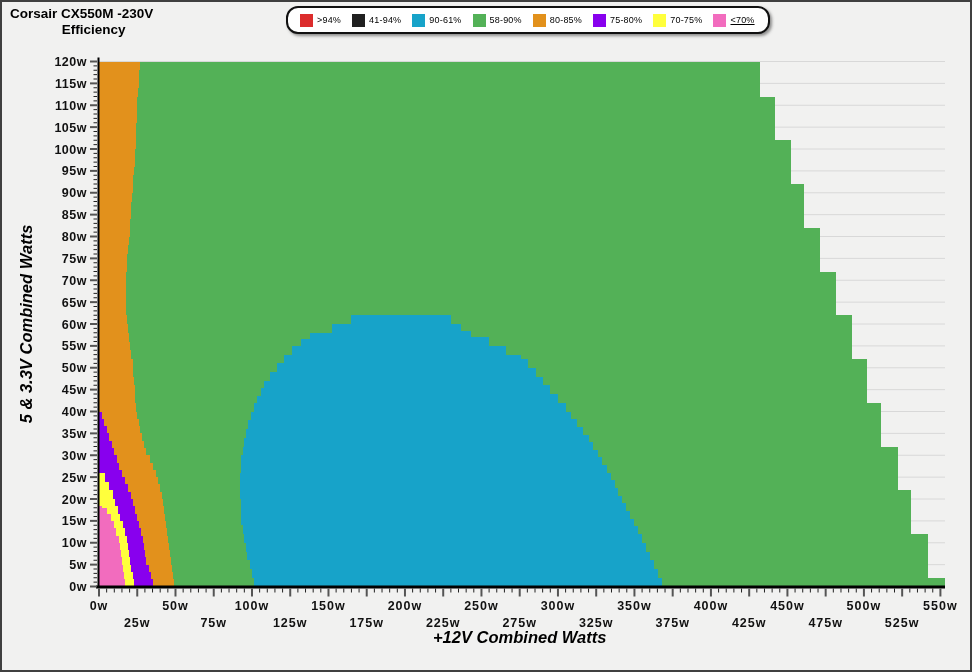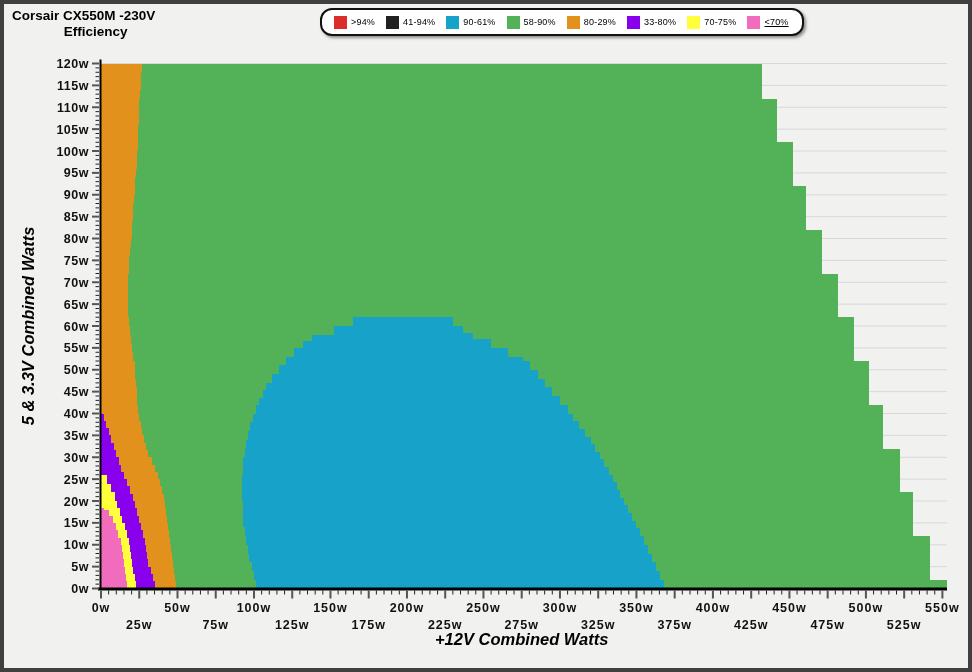--- a/index.html
+++ b/index.html
@@ -1,31 +1,31 @@
 <!DOCTYPE html>
 <html><head>
 <meta charset="utf-8">
 <style>
   html,body{margin:0;padding:0;background:#e4e4e4;}
   .window{
     position:relative;
     width:972px;height:672px;
     background:#F1F1F0;
-    border:4px solid #404040;
+    border:2px solid #404040;
     box-sizing:border-box;
     overflow:hidden;
     font-family:"Liberation Sans","DejaVu Sans",sans-serif;
   }
   .chart-title{
     position:absolute;top:4px;left:8px;
     font-size:13.5px;font-weight:bold;color:#000;line-height:16px;
   }
   .chart-title .t2{padding-left:24px;text-align:center;}
   .legend{
-    position:absolute;top:4px;left:316px;height:24px;
+    position:absolute;top:4px;left:284px;height:24px;
     display:flex;align-items:center;
     background:#ffffff;border:2px solid #111;border-radius:12px;
     box-shadow:2px 2px 3px rgba(90,90,90,0.65);
     padding:0 12px;white-space:nowrap;
   }
   .legend-item{display:flex;align-items:center;margin-right:11px;}
   .legend-item:last-child{margin-right:1px;text-decoration:underline;}
   .legend-swatch{width:13px;height:13px;margin-right:4px;flex:0 0 auto;}
   .legend-label{font-size:9px;color:#000;letter-spacing:0.2px;}
   svg{position:absolute;top:0;left:0;}
@@ -51,25 +51,25 @@
       <div class="legend-item">
         <span class="legend-swatch" style="background: rgb(23, 163, 201);"></span>
         <span class="legend-label">90-61%</span>
       </div>
       <div class="legend-item">
         <span class="legend-swatch" style="background: rgb(83, 177, 87);"></span>
         <span class="legend-label">58-90%</span>
       </div>
       <div class="legend-item">
         <span class="legend-swatch" style="background: rgb(226, 145, 28);"></span>
-        <span class="legend-label">80-29%</span>
+        <span class="legend-label">80-85%</span>
       </div>
       <div class="legend-item">
         <span class="legend-swatch" style="background: rgb(136, 0, 238);"></span>
-        <span class="legend-label">33-80%</span>
+        <span class="legend-label">75-80%</span>
       </div>
       <div class="legend-item">
         <span class="legend-swatch" style="background: rgb(255, 255, 60);"></span>
         <span class="legend-label">70-75%</span>
       </div>
       <div class="legend-item">
         <span class="legend-swatch" style="background: rgb(242, 108, 190);"></span>
         <span class="legend-label">&lt;70%</span>
       </div>
     </div>

